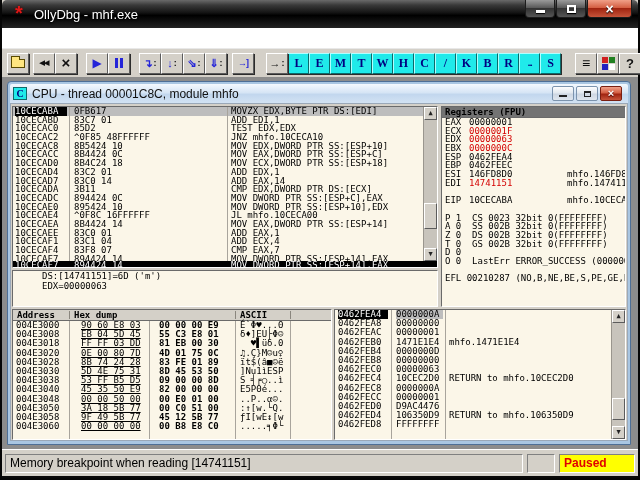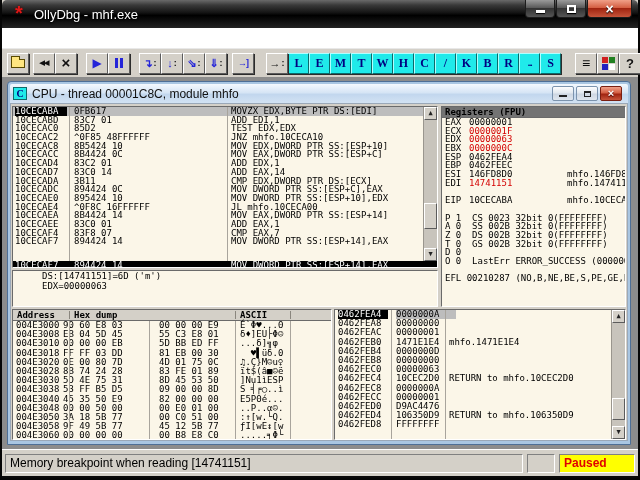--- a/index.html
+++ b/index.html
@@ -109,30 +109,30 @@
   
   .dump{left:1px;top:205px;width:320px;height:131px;}
   .dump-header{position:relative;height:11px;background:#d4d0c8;border-bottom:1px solid #6a6a6a;
     font-weight:bold;white-space:pre;}
   .dh-addr{position:absolute;left:4px;top:0;line-height:10px;}
   .dh-hex{position:absolute;left:61px;top:0;line-height:10px;}
   .dh-ascii{position:absolute;left:227px;top:0;line-height:10px;}
   .dh-notch{position:absolute;top:1px;bottom:1px;width:1px;background:#8a867e;}
   .du-row{position:relative;height:9.2px;line-height:9.2px;white-space:pre;}
   .d-addr{position:absolute;left:3px;}
-  .d-hex1{position:absolute;left:50px;}
-  .d-hex2{position:absolute;left:146px;}
+  .d-hex1{position:absolute;left:68px;text-decoration:underline;}
+  .d-hex2{position:absolute;left:146px;font-weight:bold;}
   .d-ascii{position:absolute;left:227px;}
 
   
   .stack{left:323px;top:205px;width:292px;height:131px;}
   .st-row{position:relative;height:9.2px;line-height:9.2px;white-space:pre;}
   .s-addr{position:absolute;left:3px;width:50px;}
   .st-row.selected .s-addr{background:#000;color:#fff;}
-  .s-val{position:absolute;left:61px;width:60px;}
+  .s-val{position:absolute;left:61px;width:47px;}
   .st-row.selected .s-val{background:#bdbdbd;}
   .s-com{position:absolute;left:114px;}
 
   
   .vscroll{position:absolute;top:0;right:0;width:14px;background:#c8c4bc;border-left:1px solid #9a968e;}
   .disasm .vscroll{bottom:6px;}
   .stack .vscroll{bottom:0;}
   .sb-btn{position:absolute;left:0;width:13px;height:13px;background:#d4d0c8;border:1px solid;
     border-color:#fff #5c5c5c #5c5c5c #fff;font-size:7px;line-height:11px;text-align:center;color:#222;}
   .sb-up{top:0;}
@@ -273,28 +273,30 @@
       <div class="cpu-body">
 
         <div class="pane disasm" id="disasm">
           <div id="disasm-rows">
               <div class="da-row selected"><span class="c-addr">10CECABA</span><span class="c-bytes">0FB617</span><span class="c-instr">MOVZX EDX,BYTE PTR DS:[EDI]</span></div>
               <div class="da-row"><span class="c-addr">10CECABD</span><span class="c-bytes">83C7 01</span><span class="c-instr">ADD EDI,1</span></div>
               <div class="da-row"><span class="c-addr">10CECAC0</span><span class="c-bytes">85D2</span><span class="c-instr">TEST EDX,EDX</span></div>
               <div class="da-row"><span class="c-addr">10CECAC2</span><span class="c-bytes">^0F85 48FFFFFF</span><span class="c-instr">JNZ mhfo.10CECA10</span></div>
               <div class="da-row"><span class="c-addr">10CECAC8</span><span class="c-bytes">8B5424 10</span><span class="c-instr">MOV EDX,DWORD PTR SS:[ESP+10]</span></div>
               <div class="da-row"><span class="c-addr">10CECACC</span><span class="c-bytes">8B4424 0C</span><span class="c-instr">MOV EAX,DWORD PTR SS:[ESP+C]</span></div>
+              <div class="da-row"><span class="c-addr">10CECAD0</span><span class="c-bytes">8B4C24 18</span><span class="c-instr">MOV ECX,DWORD PTR SS:[ESP+18]</span></div>
               <div class="da-row"><span class="c-addr">10CECAD4</span><span class="c-bytes">83C2 01</span><span class="c-instr">ADD EDX,1</span></div>
               <div class="da-row"><span class="c-addr">10CECAD7</span><span class="c-bytes">83C0 14</span><span class="c-instr">ADD EAX,14</span></div>
               <div class="da-row"><span class="c-addr">10CECADA</span><span class="c-bytes">3B11</span><span class="c-instr">CMP EDX,DWORD PTR DS:[ECX]</span></div>
               <div class="da-row"><span class="c-addr">10CECADC</span><span class="c-bytes">894424 0C</span><span class="c-instr">MOV DWORD PTR SS:[ESP+C],EAX</span></div>
               <div class="da-row"><span class="c-addr">10CECAE0</span><span class="c-bytes">895424 10</span><span class="c-instr">MOV DWORD PTR SS:[ESP+10],EDX</span></div>
               <div class="da-row"><span class="c-addr">10CECAE4</span><span class="c-bytes">^0F8C 16FFFFFF</span><span class="c-instr">JL mhfo.10CECA00</span></div>
               <div class="da-row"><span class="c-addr">10CECAEA</span><span class="c-bytes">8B4424 14</span><span class="c-instr">MOV EAX,DWORD PTR SS:[ESP+14]</span></div>
               <div class="da-row"><span class="c-addr">10CECAEE</span><span class="c-bytes">83C0 01</span><span class="c-instr">ADD EAX,1</span></div>
+              <div class="da-row"><span class="c-addr">10CECAF1</span><span class="c-bytes">83C1 04</span><span class="c-instr">ADD ECX,4</span></div>
               <div class="da-row"><span class="c-addr">10CECAF4</span><span class="c-bytes">83F8 07</span><span class="c-instr">CMP EAX,7</span></div>
               <div class="da-row"><span class="c-addr">10CECAF7</span><span class="c-bytes">894424 14</span><span class="c-instr">MOV DWORD PTR SS:[ESP+14],EAX</span></div>
             </div>
           <div class="pane-divider" style="left:56px"></div>
           <div class="pane-divider" style="left:214px"></div>
           <div class="vscroll">
             <div class="sb-btn sb-up">▲</div>
             <div class="sb-thumb"></div>
             <div class="sb-btn sb-down">▼</div>
           </div>
@@ -339,21 +341,20 @@
             <span class="dh-addr">Address</span>
             <span class="dh-hex">Hex dump</span>
             <span class="dh-ascii">ASCII</span>
             <span class="dh-notch" style="left:56px"></span>
             <span class="dh-notch" style="left:222px"></span>
             <span class="dh-notch" style="left:277px"></span>
           </div>
           <div id="dump-rows">
               <div class="du-row"><span class="d-addr">004E3000</span><span class="d-hex1">90 60 E8 03</span><span class="d-hex2">00 00 00 E9</span><span class="d-ascii">É`Φ♥...Θ</span></div>
               <div class="du-row"><span class="d-addr">004E3008</span><span class="d-hex1">EB 04 5D 45</span><span class="d-hex2">55 C3 E8 01</span><span class="d-ascii">δ♦]EU├Φ☺</span></div>
-              <div class="du-row"><span class="d-addr">004E3010</span><span class="d-hex1">00 00 00 EB</span><span class="d-hex2">5D BB ED FF</span><span class="d-ascii">...δ]╗φ </span></div>
               <div class="du-row"><span class="d-addr">004E3018</span><span class="d-hex1">FF FF 03 DD</span><span class="d-hex2">81 EB 00 30</span><span class="d-ascii">  ♥▌üδ.0</span></div>
               <div class="du-row"><span class="d-addr">004E3020</span><span class="d-hex1">0E 00 80 7D</span><span class="d-hex2">4D 01 75 0C</span><span class="d-ascii">♫.Ç}M☺u♀</span></div>
               <div class="du-row"><span class="d-addr">004E3028</span><span class="d-hex1">8B 74 24 28</span><span class="d-hex2">83 FE 01 89</span><span class="d-ascii">ït$(â■☺ë</span></div>
               <div class="du-row"><span class="d-addr">004E3030</span><span class="d-hex1">5D 4E 75 31</span><span class="d-hex2">8D 45 53 50</span><span class="d-ascii">]Nu1ìESP</span></div>
               <div class="du-row"><span class="d-addr">004E3038</span><span class="d-hex1">53 FF B5 D5</span><span class="d-hex2">09 00 00 8D</span><span class="d-ascii">S ╡╒○..ì</span></div>
               <div class="du-row"><span class="d-addr">004E3040</span><span class="d-hex1">45 35 50 E9</span><span class="d-hex2">82 00 00 00</span><span class="d-ascii">E5PΘé...</span></div>
               <div class="du-row"><span class="d-addr">004E3048</span><span class="d-hex1">00 00 50 00</span><span class="d-hex2">00 E0 01 00</span><span class="d-ascii">..P..α☺.</span></div>
               <div class="du-row"><span class="d-addr">004E3050</span><span class="d-hex1">3A 18 5B 77</span><span class="d-hex2">00 C0 51 00</span><span class="d-ascii">:↑[w.└Q.</span></div>
               <div class="du-row"><span class="d-addr">004E3058</span><span class="d-hex1">9F 49 5B 77</span><span class="d-hex2">45 12 5B 77</span><span class="d-ascii">ƒI[wE↕[w</span></div>
               <div class="du-row"><span class="d-addr">004E3060</span><span class="d-hex1">00 00 00 00</span><span class="d-hex2">00 B8 E8 C0</span><span class="d-ascii">.....╕Φ└</span></div>

